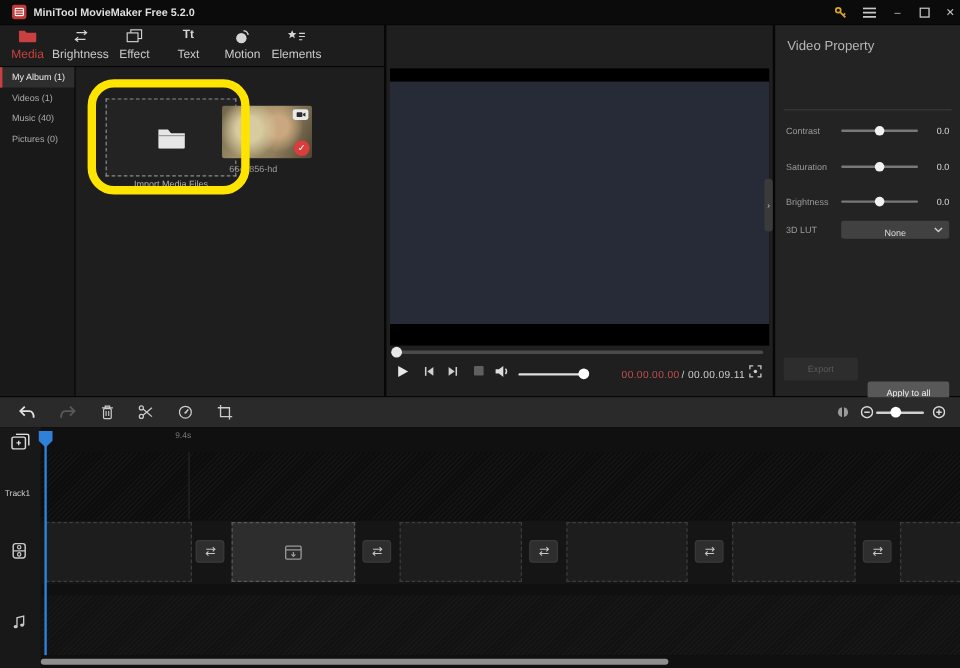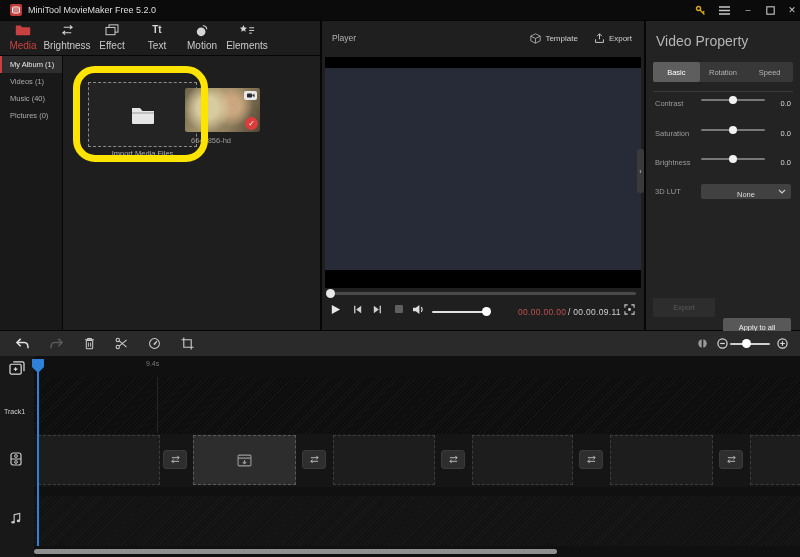--- a/index.html
+++ b/index.html
@@ -6,21 +6,21 @@
   html,body { width:800px; height:557px; background:#050505; overflow:hidden;
     font-family:"Liberation Sans", sans-serif; }
   #app { position:relative; width:800px; height:557px; background:#060606; }
   .abs { position:absolute; }
   svg { display:block; }
 
   
   #titlebar { left:0; top:0; width:800px; height:20px; background:#0b0b0b; }
   #logo { left:10px; top:4px; width:12px; height:12px; background:#c23b3b; border-radius:2px;
     display:flex; align-items:center; justify-content:center; }
-  #title-text { left:28px; top:5px; font-size:9px; font-weight:normal; color:#dfdfdf; }
+  #title-text { left:28px; top:5px; font-size:9px; font-weight:bold; color:#dfdfdf; }
   .win-btn { top:3px; width:16px; height:14px; color:#c8c8c8; font-size:9px;
     display:flex; align-items:center; justify-content:center; }
 
   
   #left-tabs { left:0; top:21px; width:320px; height:34px; background:#1d1d1d; }
   .tab { position:absolute; top:3px; height:29px; display:flex; flex-direction:column;
     align-items:center; justify-content:space-between; padding-bottom:2px; }
   .tab .tlabel { font-size:10px; color:#c9c9c9; }
   .tab.active .tlabel { color:#c84040; }
 
@@ -66,28 +66,28 @@
   #seek-track { left:6px; top:271px; width:308px; height:3px; background:#4a4a4a; border-radius:2px; }
   #seek-knob { left:4px; top:268px; width:9px; height:9px; border-radius:50%; background:#e8e8e8; }
   .ctl { position:absolute; top:283px; }
   #vol-track { left:110px; top:290px; width:58px; height:2px; background:#e0e0e0; border-radius:1px; }
   #vol-knob { left:160px; top:286px; width:9px; height:9px; border-radius:50%; background:#fff; }
   #time-cur { left:196px; top:286px; font-size:8.5px; color:#c05050; letter-spacing:0.3px; }
   #time-total { left:246px; top:286px; font-size:8.5px; color:#d0d0d0; letter-spacing:0.3px; }
 
   
   #prop-panel { left:646px; top:21px; width:154px; height:309px; background:#232323; }
-  #prop-title { position:absolute; left:10px; top:12px; font-size:14px; color:#b5b5b5; }
+  #prop-title { position:absolute; left:10px; top:12px; font-size:11px; color:#b5b5b5; }
   #prop-tabs { position:absolute; left:7px; top:41px; width:140px; height:20px; background:#383838;
     border-radius:2px; display:flex; }
   .ptab { flex:1; display:flex; align-items:center; justify-content:center; font-size:7.5px;
     color:#b3b3b3; border-radius:2px; }
   .ptab.active { background:#5e5e5e; color:#fff; }
   #prop-divider { position:absolute; left:7px; top:70px; width:140px; height:1px; background:#3a3a3a; }
-  .prow { position:absolute; left:0; width:154px; height:20px; display:flex; 
+  .prow { position:absolute; left:0; width:154px; height:20px; display:flex; align-items:center;
     padding:0 9px; }
   .prow .plabel { width:46px; font-size:7.5px; color:#9a9a9a; }
   .ptrack { flex:1; position:relative; height:2px; background:#787878; border-radius:1px; margin-right:8px; }
   .pknob { position:absolute; left:50%; top:-3px; width:8px; height:8px; margin-left:-4px;
     border-radius:50%; background:#f2f2f2; }
   .pval { width:18px; text-align:right; font-size:7.5px; color:#dcdcdc; }
   #lut-row { position:absolute; left:0; top:160px; width:154px; height:20px; display:flex;
     align-items:center; padding:0 9px; }
   #lut-label { width:46px; font-size:7.5px; color:#9a9a9a; }
   #lut-select { flex:1; height:15px; background:#414141; border-radius:2px; display:flex;
@@ -235,43 +235,20 @@
             <path d="M11 4 L15 1.5 V8.5 L11 6 Z" fill="#2a2a2a"></path>
           </svg>
       </div>
       <div id="thumb-check">✓</div>
     </div>
     <div id="thumb-label" class="abs">6648856-hd</div>
     <div id="highlight" class="abs"></div>
   </div>
 
   <div id="player-panel" class="abs">
-    <div id="player-header">
-      <span id="player-title">Player</span>
-      <div id="player-actions">
-        <div class="p-action">
-          <span>
-              <svg width="11" height="11" viewBox="0 0 14 14">
-                <path d="M7 1 L13 4 V10 L7 13 L1 10 V4 Z" fill="none" stroke="#bdbdbd" stroke-width="1"></path>
-                <path d="M1 4 L7 7 L13 4 M7 7 V13" stroke="#bdbdbd" fill="none" stroke-width="1"></path>
-              </svg>
-            </span>
-          <span>Template</span>
-        </div>
-        <div class="p-action">
-          <span>
-              <svg width="11" height="11" viewBox="0 0 14 14">
-                <path d="M7 1 V8 M4 4 L7 1 L10 4" stroke="#cdcdcd" fill="none" stroke-width="1.2"></path>
-                <path d="M2 8 V12 H12 V8" stroke="#cdcdcd" fill="none" stroke-width="1.2"></path>
-              </svg>
-            </span>
-          <span>Export</span>
-        </div>
-      </div>
-    </div>
     <div id="stage" class="abs">
       <div id="stage-video"></div>
     </div>
     <div id="collapse-handle" class="abs">›</div>
     <div id="seek-track" class="abs"></div>
     <div id="seek-knob" class="abs"></div>
 
     <div class="ctl" style="left:8px;">
       <svg width="11" height="11" viewBox="0 0 12 12">
           <path d="M2 1 L11 6 L2 11 Z" fill="#e8e8e8"></path>
@@ -307,25 +284,20 @@
     <div class="ctl" style="left:302px;">
       <svg width="11" height="11" viewBox="0 0 12 12">
           <path d="M1 4 V1 H4 M8 1 H11 V4 M11 8 V11 H8 M4 11 H1 V8" stroke="#c9c9c9" fill="none" stroke-width="1.2"></path>
           <circle cx="6" cy="6" r="1.6" fill="#c9c9c9"></circle>
         </svg>
     </div>
   </div>
 
   <div id="prop-panel" class="abs">
     <div id="prop-title">Video Property</div>
-    <div id="prop-tabs">
-      <div class="ptab active">Basic</div>
-      <div class="ptab">Rotation</div>
-      <div class="ptab">Speed</div>
-    </div>
     <div id="prop-divider"></div>
 
     <div class="prow" style="top:78px;">
       <span class="plabel">Contrast</span>
       <span class="ptrack">
           <span class="pknob"></span>
         </span>
       <span class="pval">0.0</span>
     </div>
     <div class="prow" style="top:108px;">

